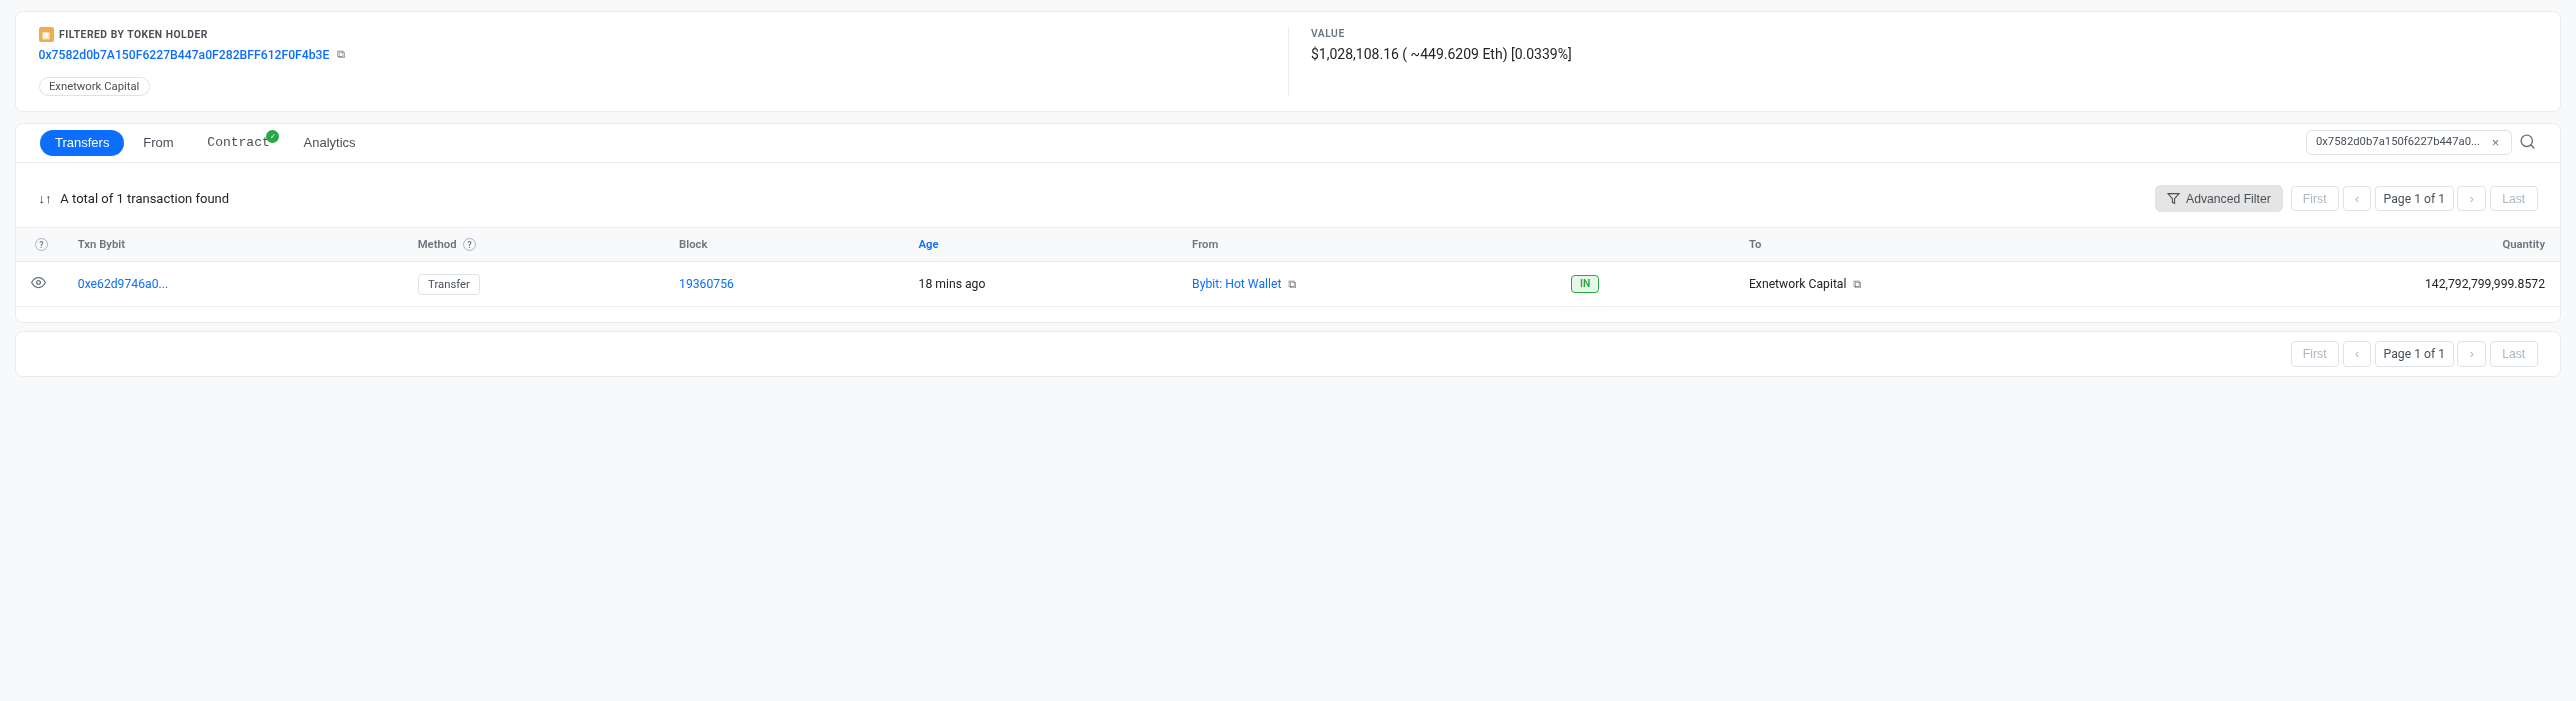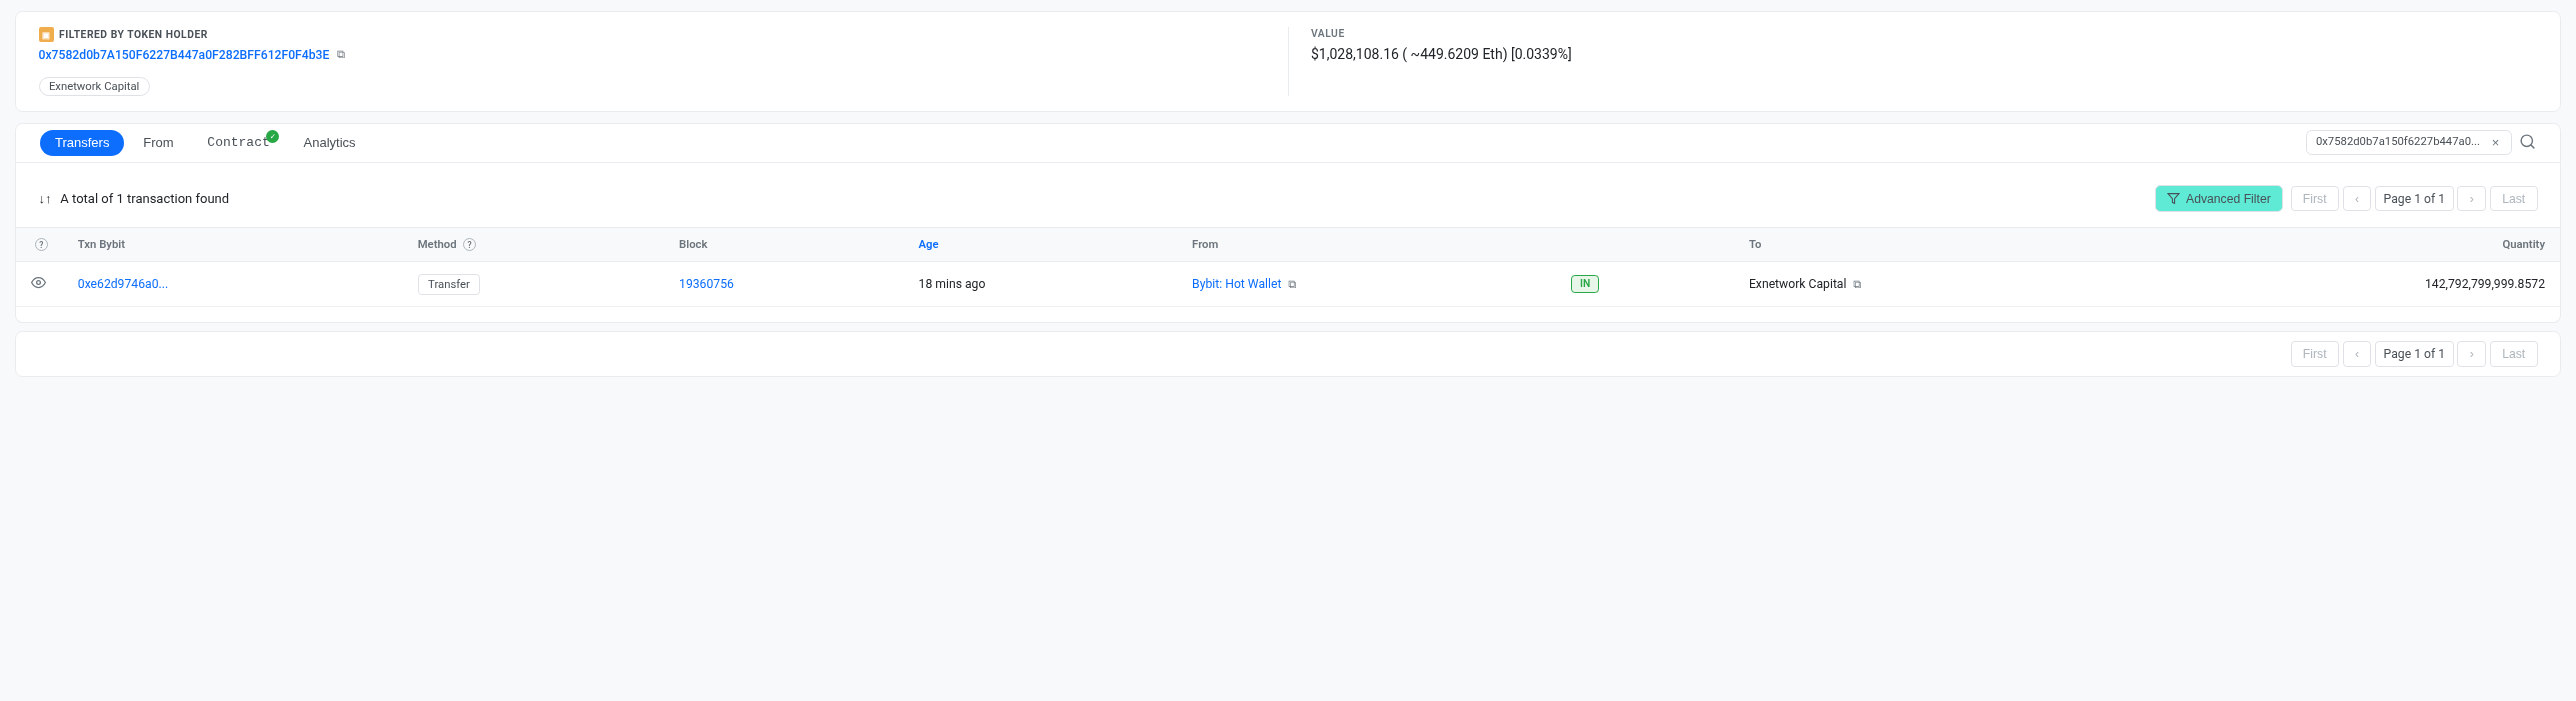--- a/index.html
+++ b/index.html
@@ -231,21 +231,21 @@
       gap: 7.5px;
     }
 
     .advanced-filter-btn {
       display: flex;
       align-items: center;
       gap: 5.6px;
       border: 0.9px solid #dee2e6;
       border-radius: 5.6px;
       padding: 5.6px 11.3px;
-      background: #5eead4;
+      background: #e5e5e5;
       cursor: pointer;
       font-size: 12.2px;
       color: #495057;
     }
 
     .pagination-controls {
       display: flex;
       align-items: center;
       gap: 3.8px;
     }

